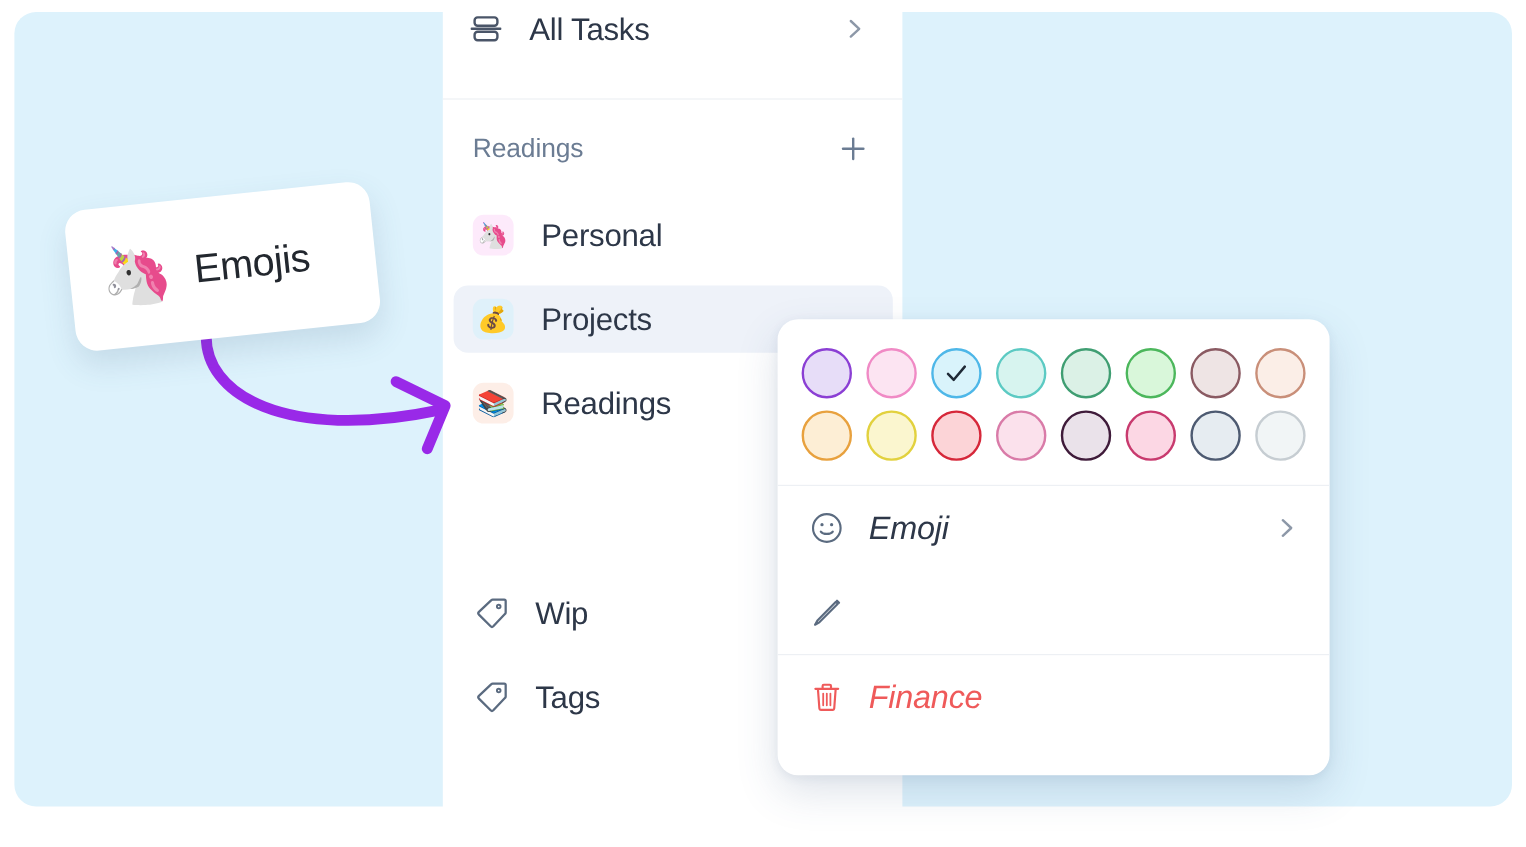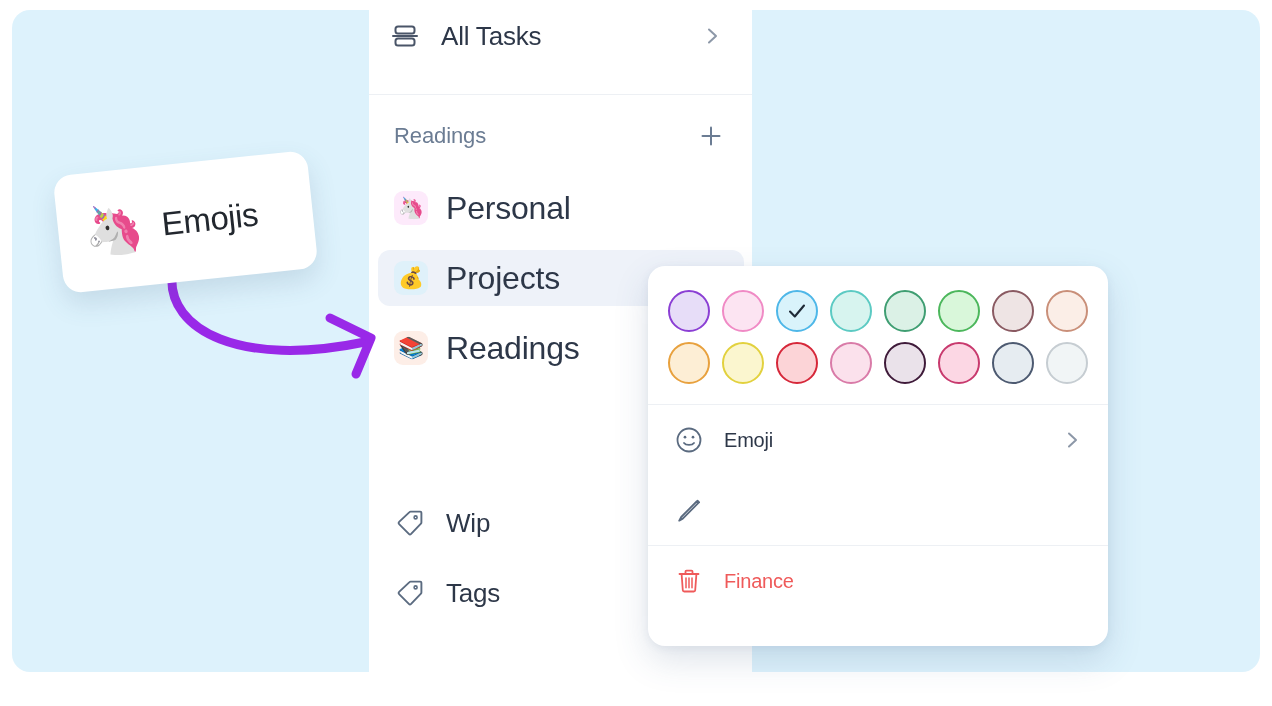--- a/index.html
+++ b/index.html
@@ -33,21 +33,21 @@
     left: 369px;
     top: 0;
     width: 383px;
     height: 706px;
     background: #ffffff;
   }
 
   .sidebar-inner {
     position: absolute;
     left: 0;
-    top: 12px;
+    top: 0;
     width: 383px;
     height: 672px;
   }
 
   
   .all-tasks-row {
     position: absolute;
     left: 9px;
     top: 0px;
     width: 366px;
@@ -137,22 +137,22 @@
     flex: 0 0 34px;
     border-radius: 9px;
     display: flex;
     align-items: center;
     justify-content: center;
     font-size: 21px;
     line-height: 1;
     font-family: "DejaVu Sans", sans-serif;
   }
   .nav-label {
-    margin-left: 18px;
-    font-size: 32px;
+    margin-left: 23px;
+    font-size: 26px;
     color: #2d3748;
     letter-spacing: -0.2px;
   }
   .tag-icon {
     width: 32px;
     height: 32px;
     flex: 0 0 32px;
     display: flex;
     align-items: center;
     justify-content: center;
@@ -252,24 +252,25 @@
   .menu-icon {
     width: 30px;
     height: 30px;
     flex: 0 0 30px;
     display: flex;
     align-items: center;
     justify-content: center;
   }
   .menu-label {
     margin-left: 20px;
-    font-size: 20px;
+    font-size: 27px;
     color: #2d3748;
     letter-spacing: -0.2px;
     flex: 1 1 auto;
+    font-style: italic;
   }
   .menu-label.danger { color: #ef5a5a; }
   .menu-chev {
     width: 20px;
     height: 20px;
     flex: 0 0 20px;
     display: flex;
     align-items: center;
     justify-content: center;
   }

